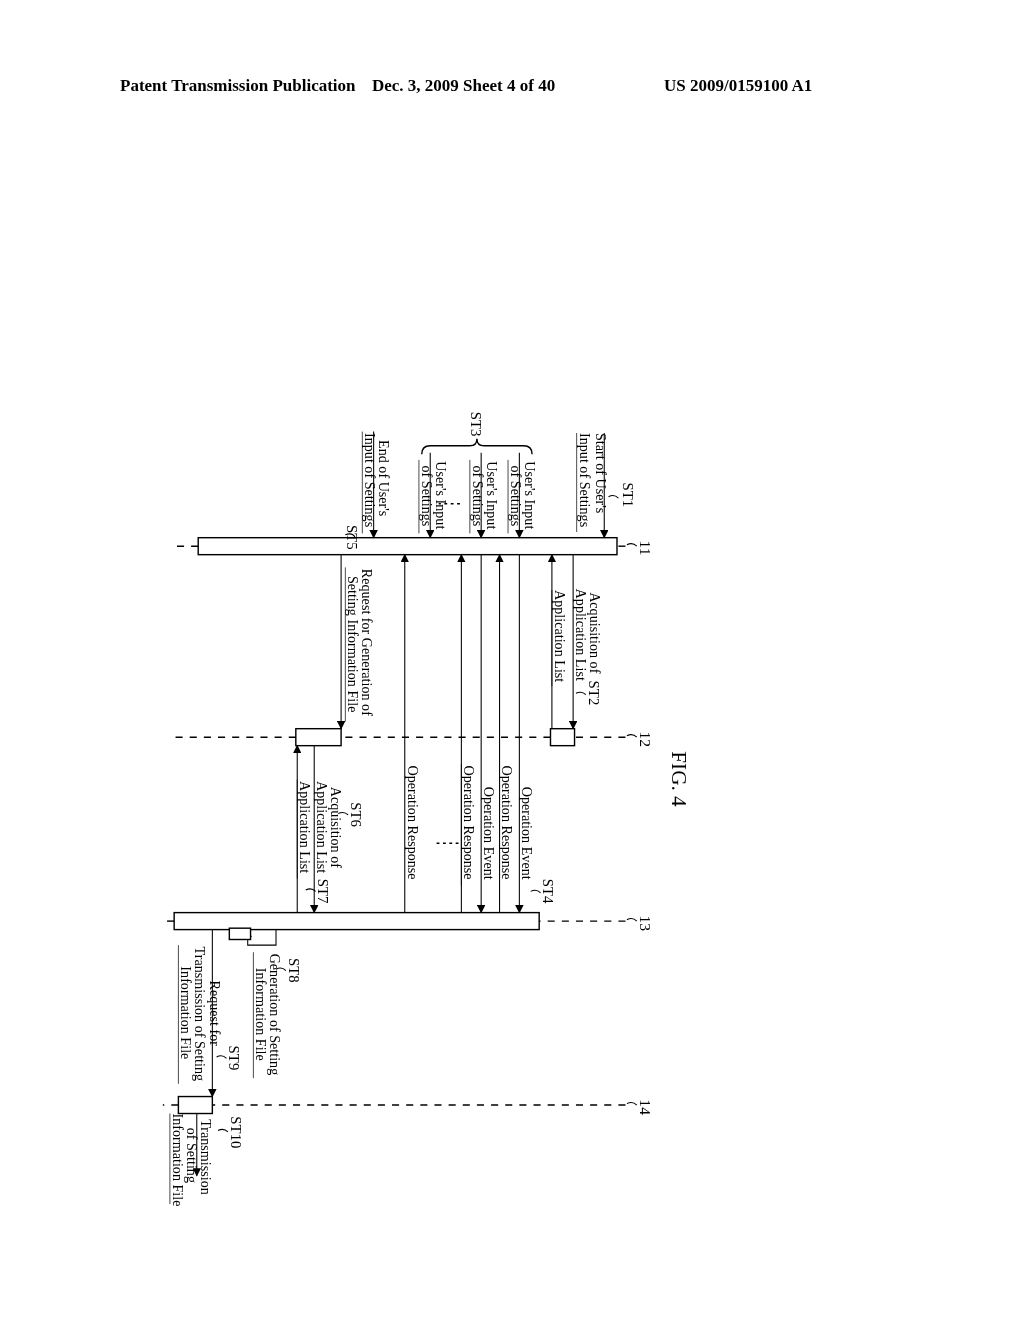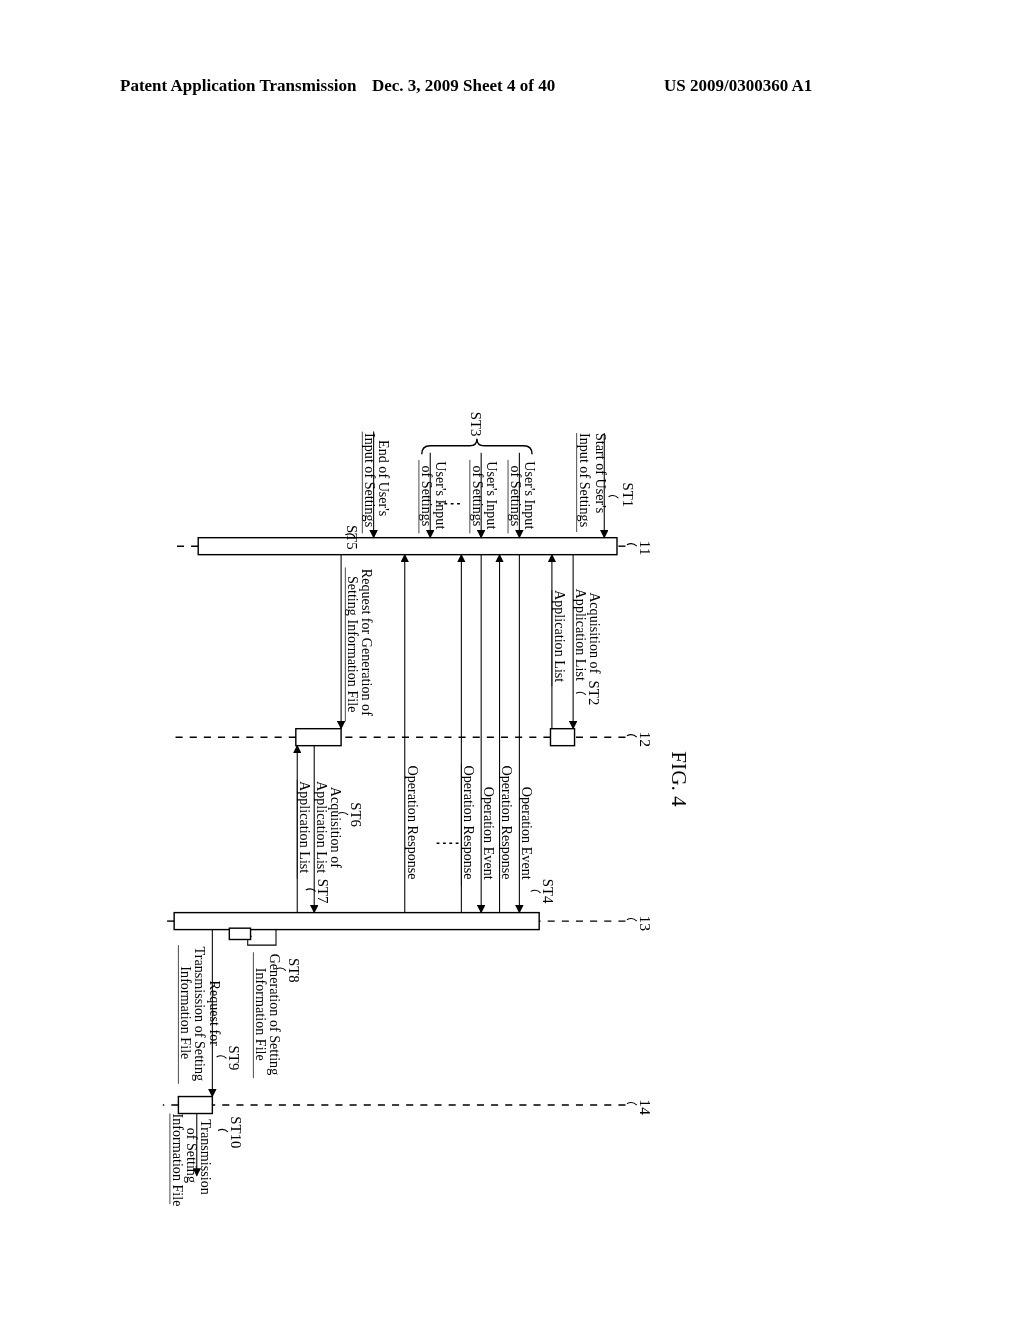--- a/index.html
+++ b/index.html
@@ -55,23 +55,23 @@
   }
   .act-box { fill: #fff; stroke: #000; stroke-width: 2; }
   .life { stroke: #000; stroke-width: 2; stroke-dasharray: 10 10; }
   .arrow { stroke: #000; stroke-width: 1.5; fill: none; }
   .brace { stroke: #000; stroke-width: 2; fill: none; }
 </style>
 </head>
 <body>
 
 <div class="header">
-  <span class="left">Patent Application Transmission</span>
+  <span class="left">Patent Transmission Publication</span>
   <span class="mid">Dec. 3, 2009  Sheet 4 of 40</span>
-  <span class="right">US 2009/0300360 A1</span>
+  <span class="right">US 2009/0159100 A1</span>
 </div>
 
 <div class="figure-rot">
 
 <svg viewBox="0 0 1080 764">
 
   <g transform="translate(764,0) rotate(90)">
 
     <defs>
       <marker id="ah" viewBox="0 0 10 10" refX="9" refY="5" markerWidth="8" markerHeight="8" orient="auto-start-reverse">

